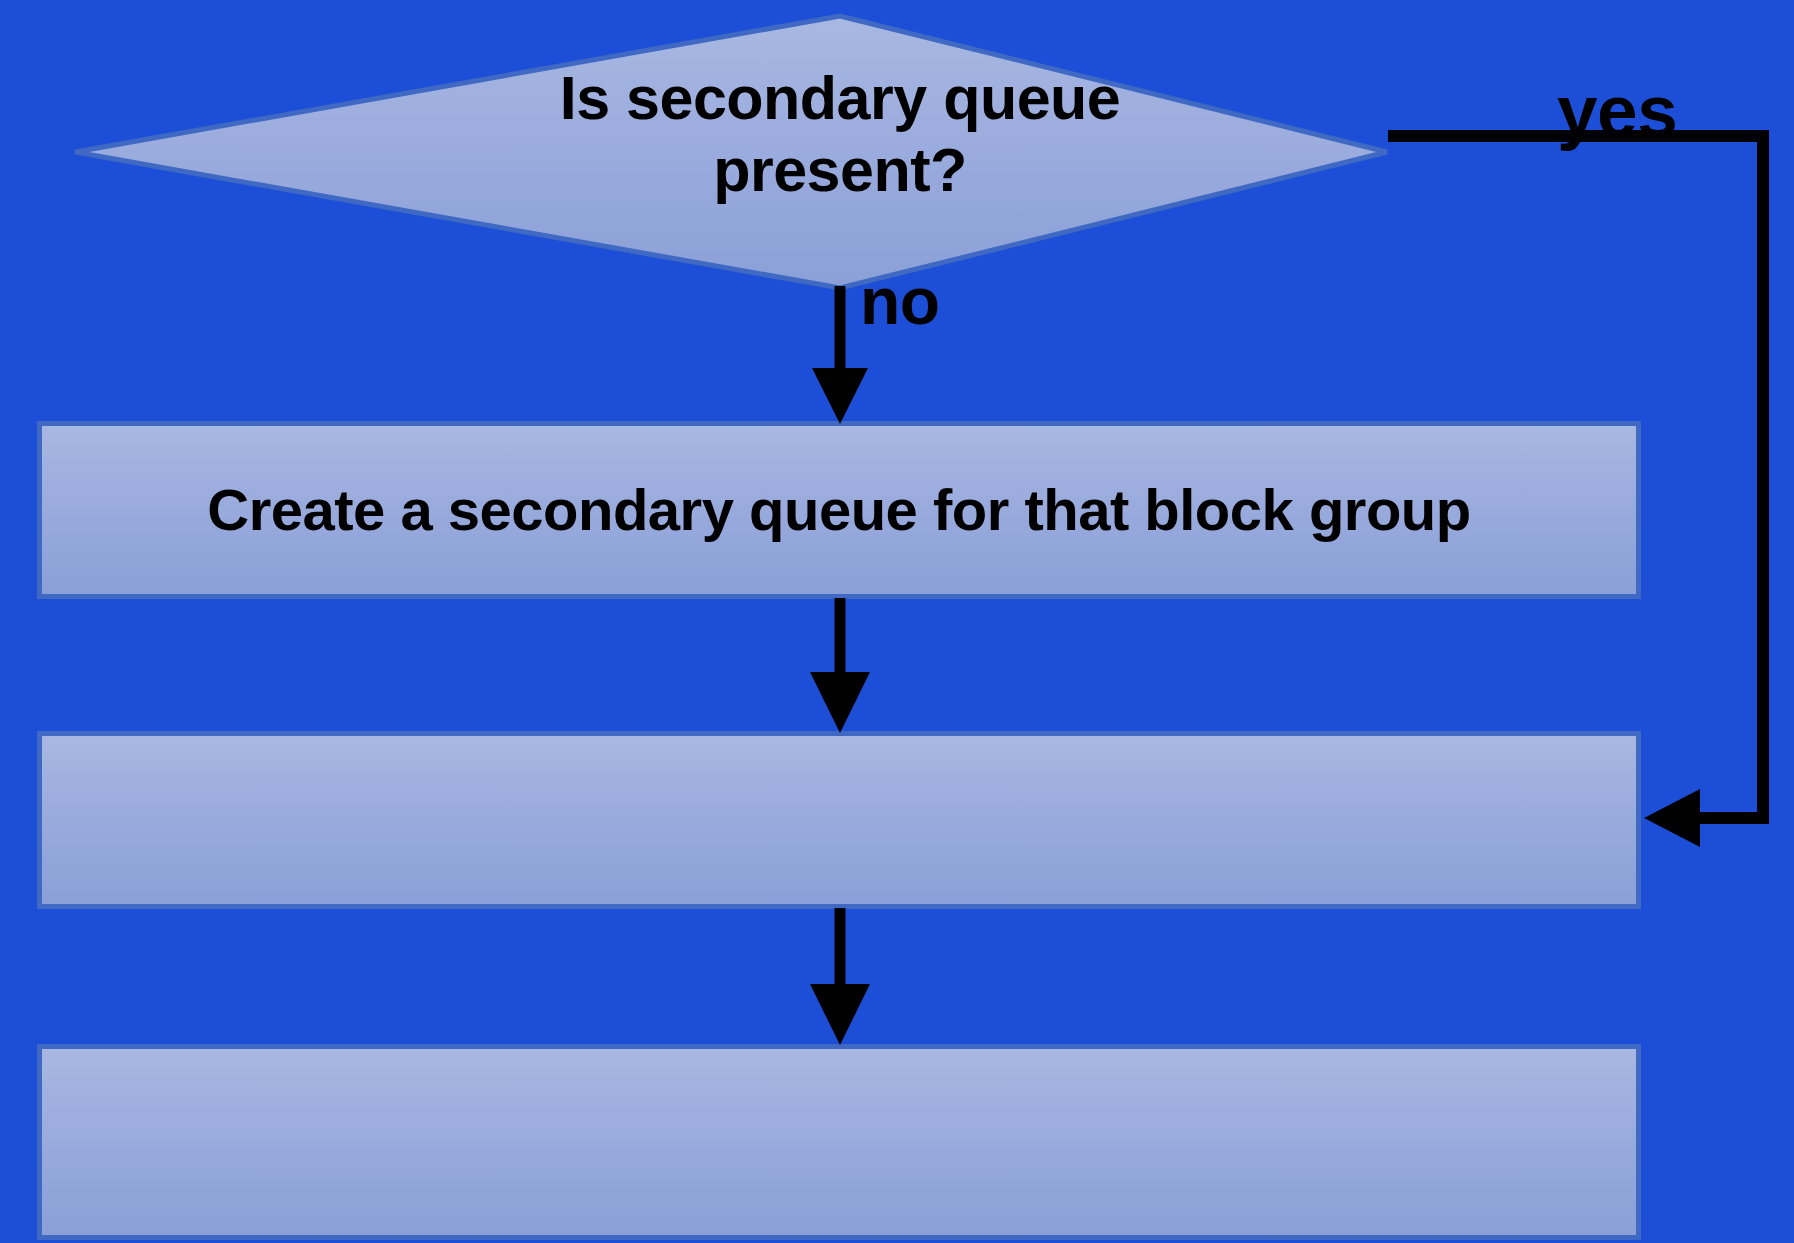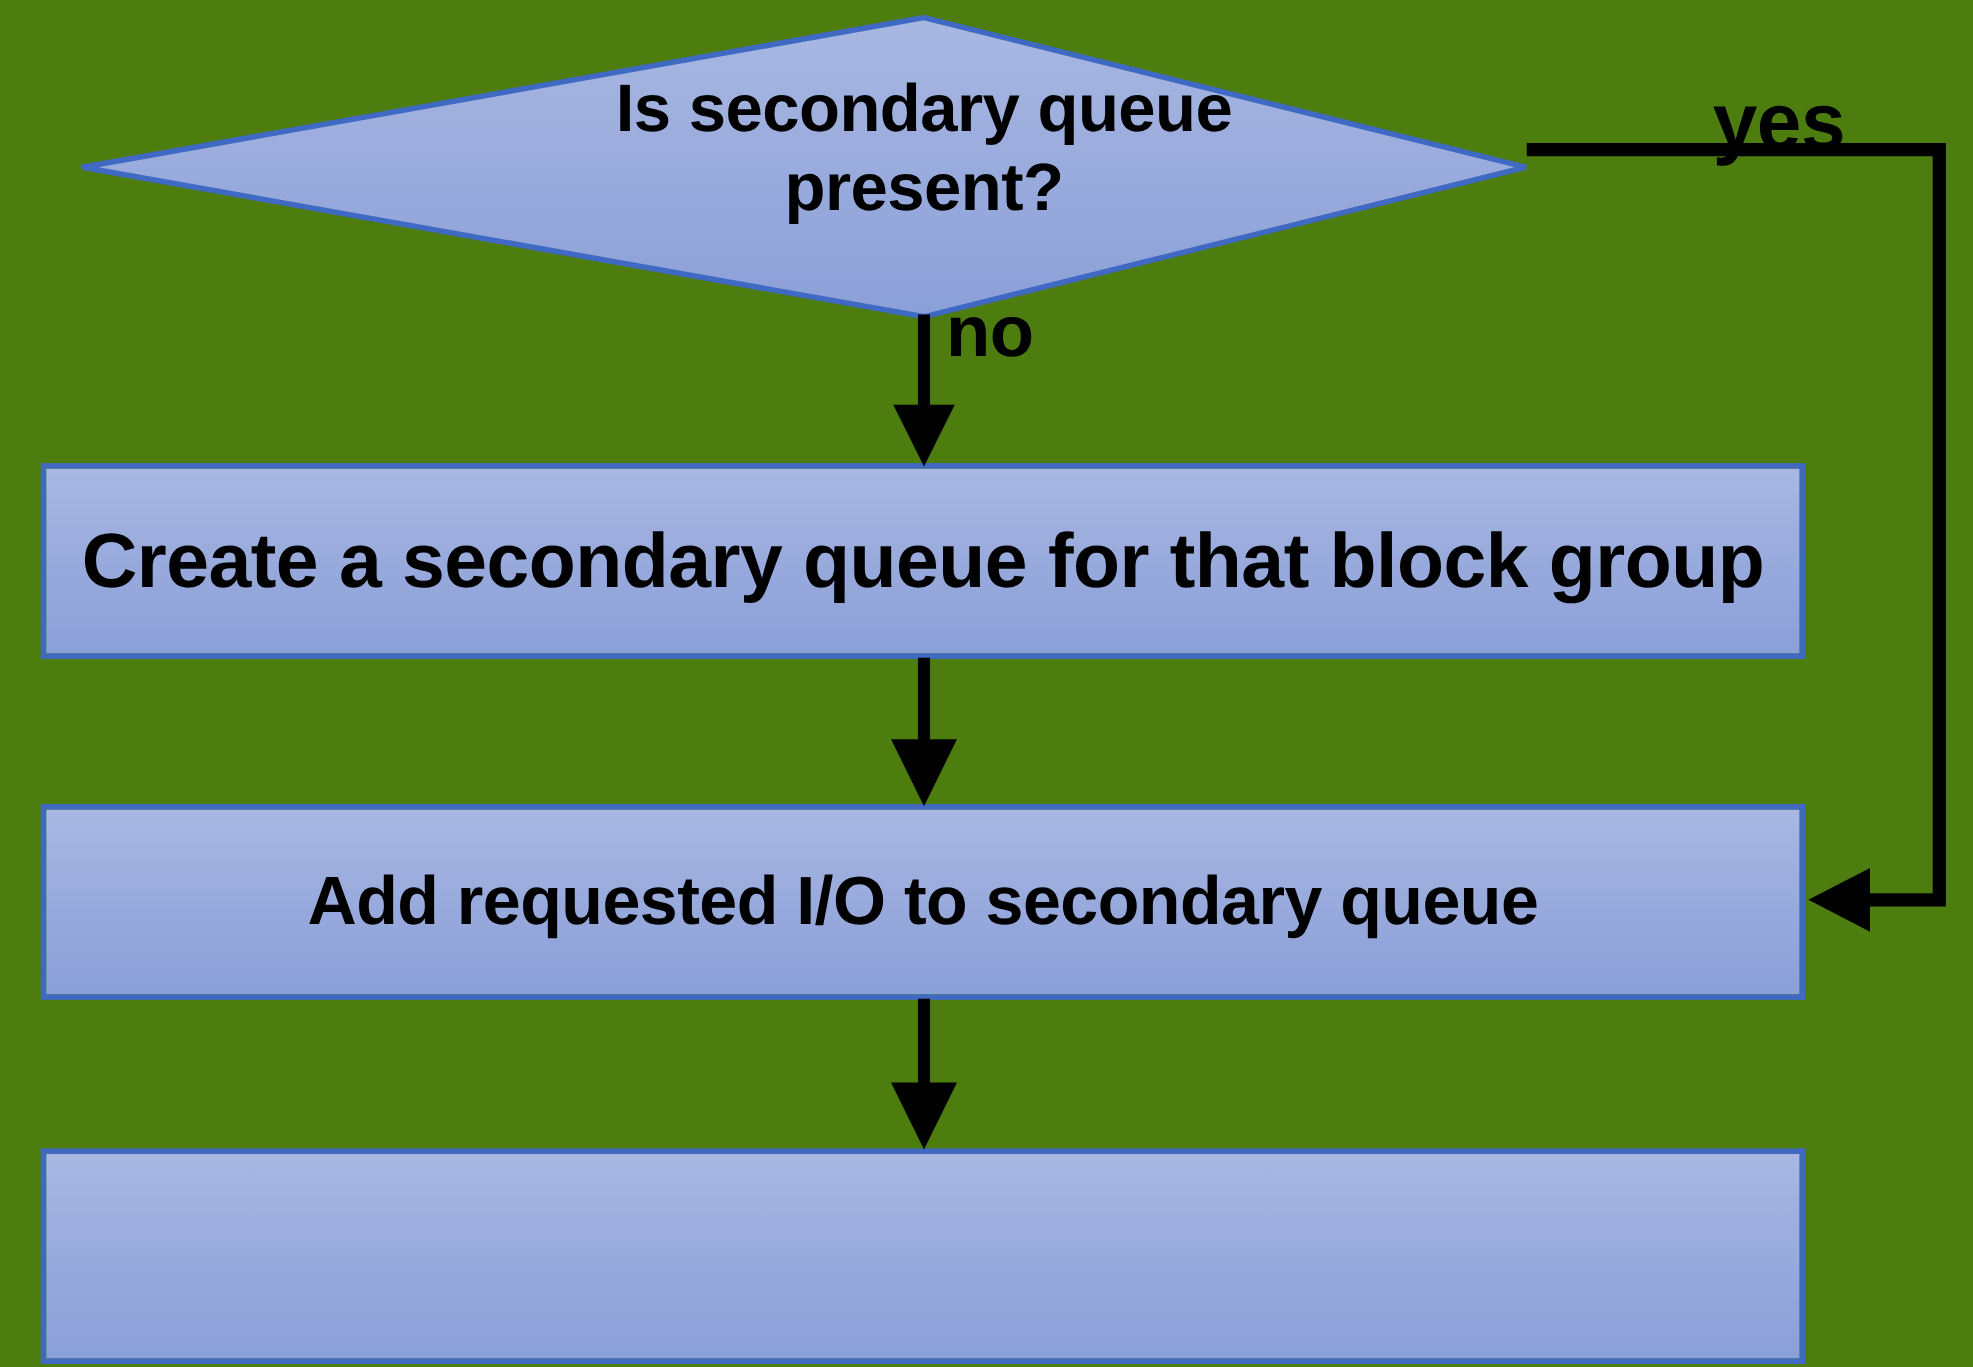--- a/index.html
+++ b/index.html
@@ -7,21 +7,21 @@
     padding: 0;
     background: #ffffff;
   }
   body {
     font-family: "Liberation Sans", sans-serif;
   }
   #canvas {
     position: relative;
     width: 1794px;
     height: 1243px;
-    background: #4d7c0f;
+    background: #1d4ed8;
     overflow: hidden;
   }
 
   
   .node-text {
     position: absolute;
     display: flex;
     align-items: center;
     justify-content: center;
     text-align: center;
@@ -70,24 +70,23 @@
         <stop offset="0%" stop-color="#a8b8e2"></stop>
         <stop offset="50%" stop-color="#9aabdd"></stop>
         <stop offset="100%" stop-color="#8ba0d8"></stop>
       </linearGradient>
     </defs>
   </svg>
   <div class="node-text" style="left:400px; top:55px; width:880px; height:160px; font-size:61px;">Is secondary queue
 present?</div>
 
   <div class="process-box" style="left:37px; top:421px; width:1604px; height:178px;"></div>
-  <div class="node-text" style="left:60px; top:421px; width:1558px; height:178px; font-size:70px;">Create a secondary queue for that block group</div>
+  <div class="node-text" style="left:60px; top:421px; width:1558px; height:178px; font-size:58px;">Create a secondary queue for that block group</div>
 
   <div class="process-box" style="left:37px; top:731px; width:1604px; height:178px;"></div>
-  <div class="node-text" style="left:60px; top:731px; width:1558px; height:178px; font-size:62px;">Add requested I/O to secondary queue</div>
 
   <div class="process-box" style="left:37px; top:1044px; width:1604px; height:196px;"></div>
 
   <svg class="edge-svg" width="1794" height="1243" viewBox="0 0 1794 1243" aria-hidden="true">
 
     <g>
       <line x1="840" y1="286" x2="840" y2="395" stroke="#000000" stroke-width="11"></line>
       <polygon points="840,424 812,368 868,368" fill="#000000"></polygon>
     </g>
 

